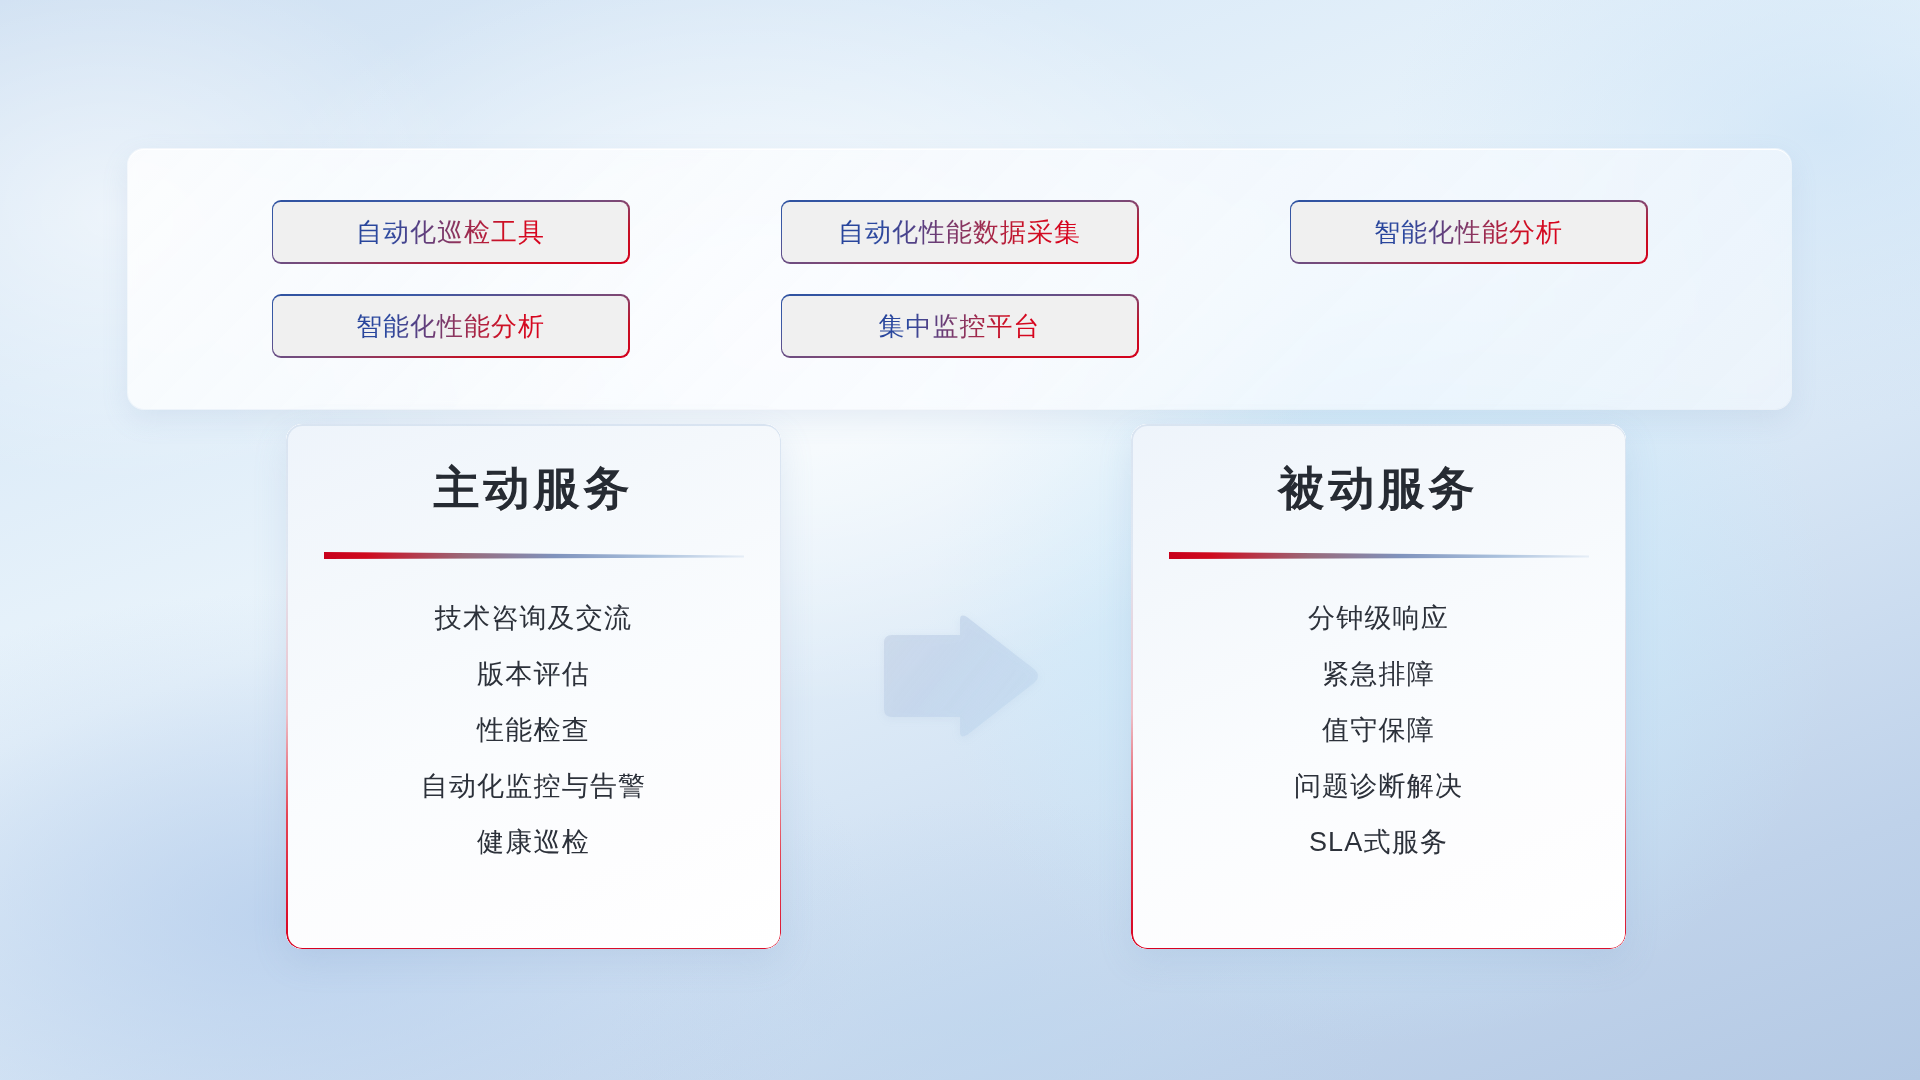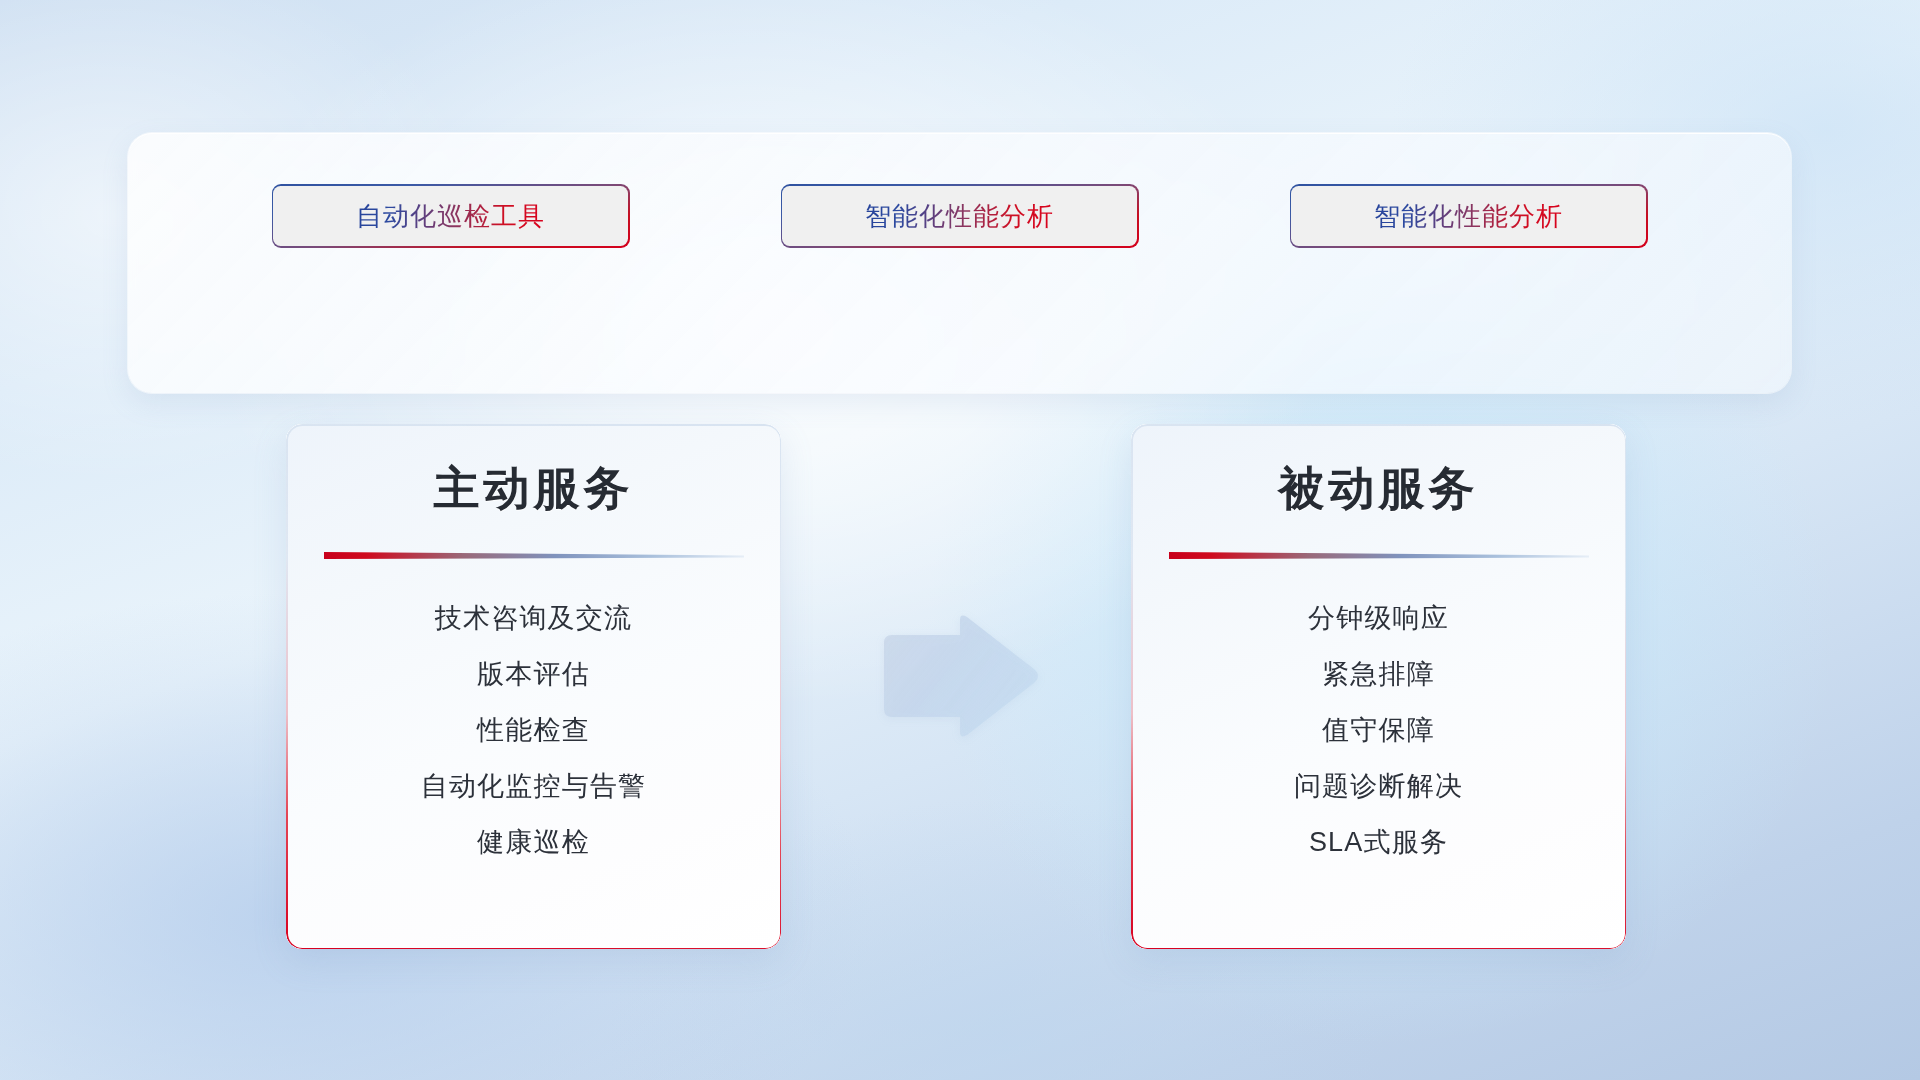--- a/index.html
+++ b/index.html
@@ -26,23 +26,23 @@
     background:
       radial-gradient(ellipse 520px 380px at 6% 20%, rgba(255,255,255,0.55) 0%, rgba(255,255,255,0) 70%),
       radial-gradient(ellipse 620px 420px at 95% 12%, rgba(203,226,246,0.7) 0%, rgba(203,226,246,0) 70%),
       radial-gradient(ellipse 560px 340px at 52% 96%, rgba(190,214,238,0.6) 0%, rgba(190,214,238,0) 70%);
     pointer-events:none;
   }
 
   
   .top-panel{
     position:absolute;
-    left:128px; top:133px;
+    left:128px; top:149px;
     width:1663px; height:260px;
-    border-radius:24px;
+    border-radius:16px;
     background:linear-gradient(135deg, rgba(255,255,255,0.80) 0%, rgba(250,252,255,0.72) 45%, rgba(244,249,254,0.66) 100%);
     box-shadow:
       0 1px 0 rgba(255,255,255,0.95) inset,
       0 0 0 1px rgba(255,255,255,0.55),
       0 10px 28px rgba(120,150,190,0.14);
     backdrop-filter:blur(4px);
     display:flex;
     align-items:center;
     justify-content:center;
   }
@@ -168,34 +168,44 @@
 
   <section class="top-panel">
     <div class="pill-grid">
 
       <div class="pill">
         <div class="pill-inner">
           <span class="pill-label">自动化巡检工具</span>
         </div>
       </div>
 
+      <div class="pill">
+        <div class="pill-inner">
+          <span class="pill-label">自动化性能数据采集</span>
+        </div>
+      </div>
 
       <div class="pill">
         <div class="pill-inner">
           <span class="pill-label">智能化性能分析</span>
         </div>
       </div>
 
       <div class="pill">
         <div class="pill-inner">
           <span class="pill-label">智能化性能分析</span>
         </div>
       </div>
 
 
+      <div class="pill">
+        <div class="pill-inner">
+          <span class="pill-label">集中监控平台</span>
+        </div>
+      </div>
 
     </div>
   </section>
 
   <section class="card" id="card-active">
     <h2 class="card-title">主动服务</h2>
 
     <div class="card-divider">
       <svg width="420" height="11" viewBox="0 0 420 11" preserveAspectRatio="none">
         <defs>

